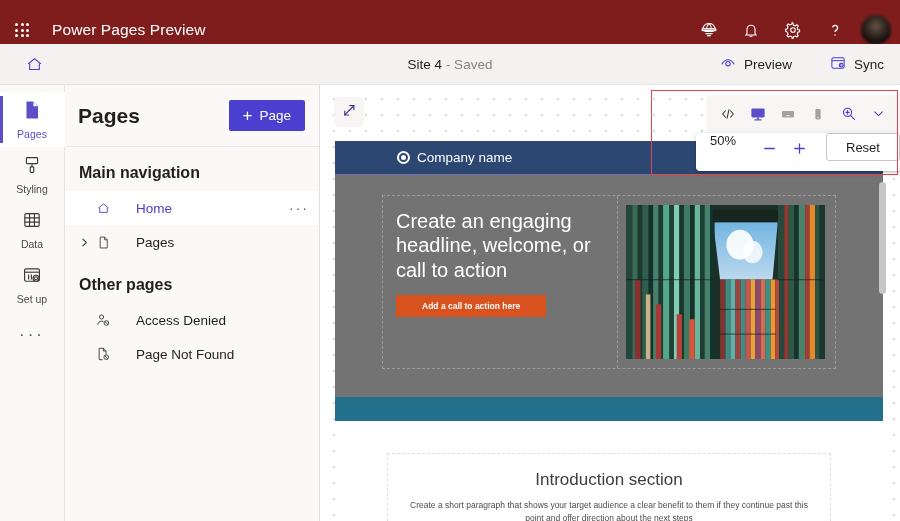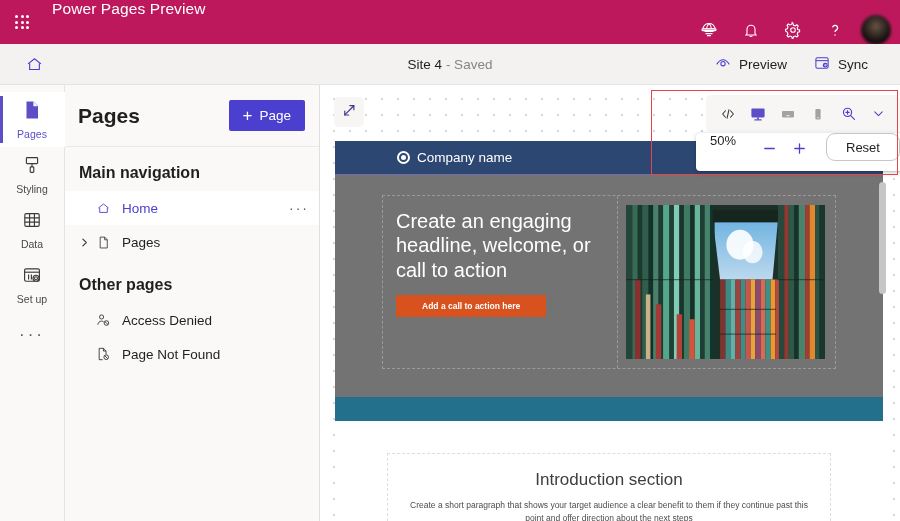--- a/index.html
+++ b/index.html
@@ -7,21 +7,21 @@
   html, body {
     width: 900px; height: 521px;
     font-family: "Liberation Sans", sans-serif;
     background: #ffffff; overflow: hidden;
   }
   #app { position: relative; width: 900px; height: 521px; }
 
   
   .suitebar {
     position: absolute; left: 0; top: 0; width: 900px; height: 60px;
-    background: #be185d; display: flex; 
+    background: #7f1d1d; display: flex; align-items: center;
   }
   .waffle { width: 44px; height: 44px; display: flex; align-items: center; justify-content: center; cursor: pointer; }
   .waffle-grid { display: grid; grid-template-columns: repeat(3, 3px); grid-template-rows: repeat(3, 3px); gap: 2.5px; }
   .waffle-grid i { width: 3px; height: 3px; background: #fff; border-radius: 50%; display: block; }
   .suite-title { color: #fff; font-size: 15.5px; margin-left: 8px; letter-spacing: .1px; }
   .suite-right { margin-left: auto; display: flex; align-items: center; gap: 0px; padding-right: 9px; }
   .suite-ic {
     width: 42px; height: 44px; display: flex; align-items: center; justify-content: center;
     color: #fff; cursor: pointer;
   }
@@ -37,21 +37,21 @@
     position: absolute; left: 0; top: 44px; width: 900px; height: 41px;
     background: #f3f2f1; border-bottom: 1px solid #e6e4e2;
     display: flex; align-items: center;
   }
   .home-btn { width: 68px; height: 41px; display: flex; align-items: center; justify-content: center; cursor: pointer; }
   .sitename {
     position: absolute; left: 0; right: 0; text-align: center;
     font-size: 13.5px; color: #201f1e; pointer-events: none;
   }
   .sitename .saved { color: #868583; }
-  .cmd-right { margin-left: auto; display: flex; align-items: center; gap: 10px; padding-right: 24px; z-index: 2; }
+  .cmd-right { margin-left: auto; display: flex; align-items: center; gap: 21px; padding-right: 8px; z-index: 2; }
   .cmd-item {
     display: flex; align-items: center; gap: 7px; padding: 5px 8px;
     font-size: 13.5px; color: #201f1e; cursor: pointer; border-radius: 2px;
   }
 
   
   .rail {
     position: absolute; left: 0; top: 85px; width: 65px; height: 436px;
     background: #faf9f8; border-right: 1px solid #e6e4e2;
     display: flex; flex-direction: column; align-items: center; padding-top: 7px;
@@ -80,21 +80,21 @@
   }
   .panel-title { font-size: 21px; font-weight: 600; color: #201f1e; }
   .add-page {
     background: #4b3fcf; color: #fff; border: none; border-radius: 2px;
     height: 31px; padding: 0 14px; font-size: 13.5px; cursor: pointer;
     display: flex; align-items: center; gap: 7px; font-family: inherit;
   }
   .add-page .plus { font-size: 17px; line-height: 1; font-weight: 400; }
   .sec-title { font-size: 16px; font-weight: 600; color: #201f1e; padding: 17px 0 9px 14px; }
   .nav-row {
-    height: 34px; display: flex; align-items: center; gap: 11px;
+    height: 34px; display: flex; align-items: center; gap: 25px;
     padding: 0 10px 0 30px; font-size: 13.5px; color: #201f1e; cursor: pointer; position: relative;
   }
   .nav-row.sel { background: #ffffff; color: #4b3fcf; }
   .nav-row .ellipsis { margin-left: auto; color: #5a5958; font-size: 14px; letter-spacing: 2px; line-height: 1; }
   .chev {
     position: absolute; left: 12px; top: 50%; transform: translateY(-50%);
     width: 14px; height: 14px; display: flex; align-items: center; justify-content: center; cursor: pointer;
   }
   .nav-ic { width: 16px; height: 16px; display: flex; align-items: center; justify-content: center; flex: 0 0 16px; }
   .other-row { padding-left: 30px; }
@@ -129,21 +129,21 @@
     box-shadow: 0 1.6px 5px rgba(0,0,0,.16), 0 0.3px 1.5px rgba(0,0,0,.12);
     display: flex; align-items: flex-start; gap: 0; padding: 0 7px 0 14px; z-index: 9;
   }
   .zoom-val { font-size: 13px; color: #201f1e; min-width: 44px; }
   .zbtn {
     width: 30px; height: 30px; border: none; background: transparent; cursor: pointer;
     display: flex; align-items: center; justify-content: center; color: #4b3fcf;
   }
   .reset-btn {
     height: 28px; padding: 0 19px; font-size: 13px; font-family: inherit;
-    background: #fff; border: 1px solid #c8c6c4; border-radius: 9px; cursor: pointer;
+    background: #fff; border: 1px solid #c8c6c4; border-radius: 3px; cursor: pointer;
     color: #201f1e; margin-left: 12px;
   }
 
   
   .site {
     position: absolute; left: 15px; top: 56px; width: 548px; height: 391px;
     background: #ffffff; overflow: hidden;
   }
   .site-header {
     height: 34px; background: #2c4771; display: flex; align-items: center;

